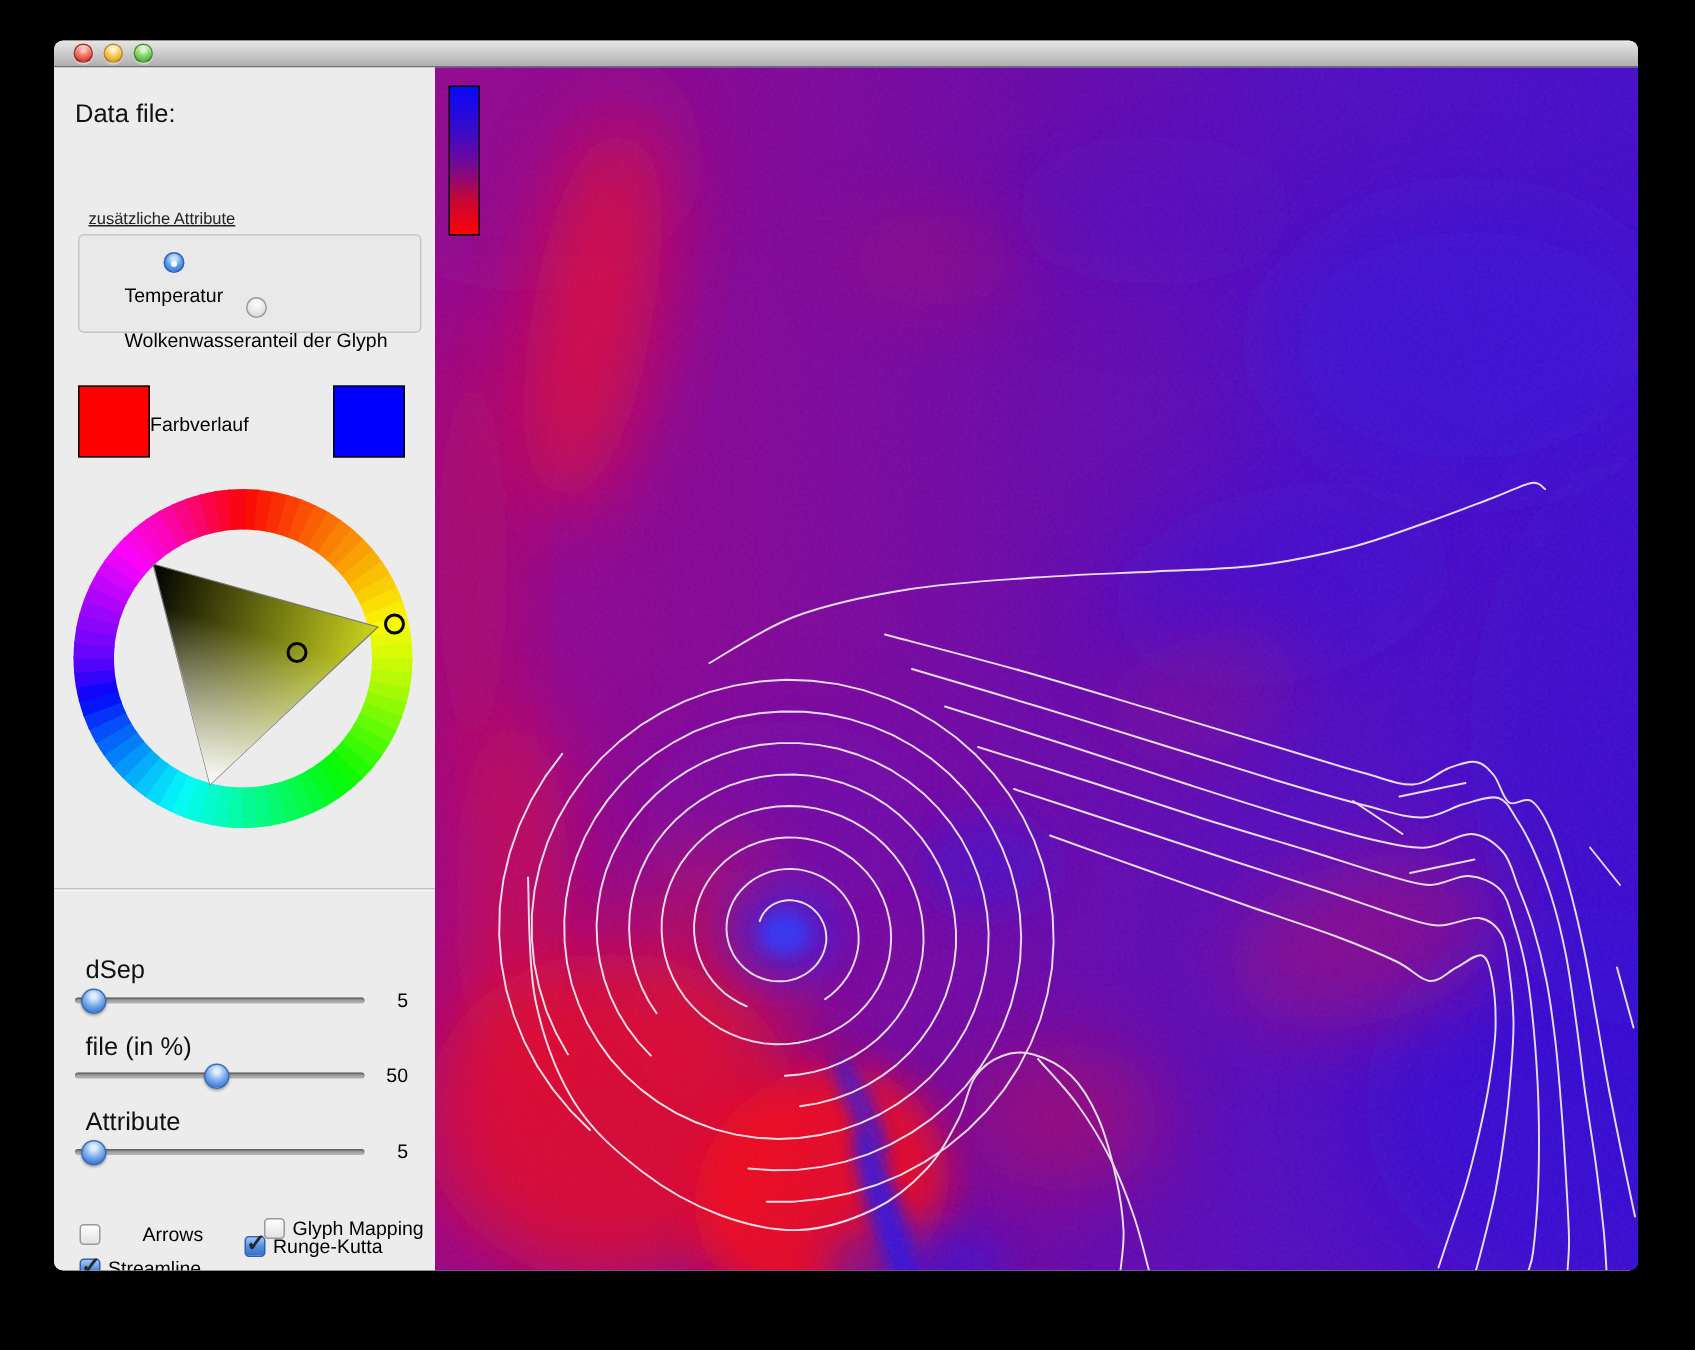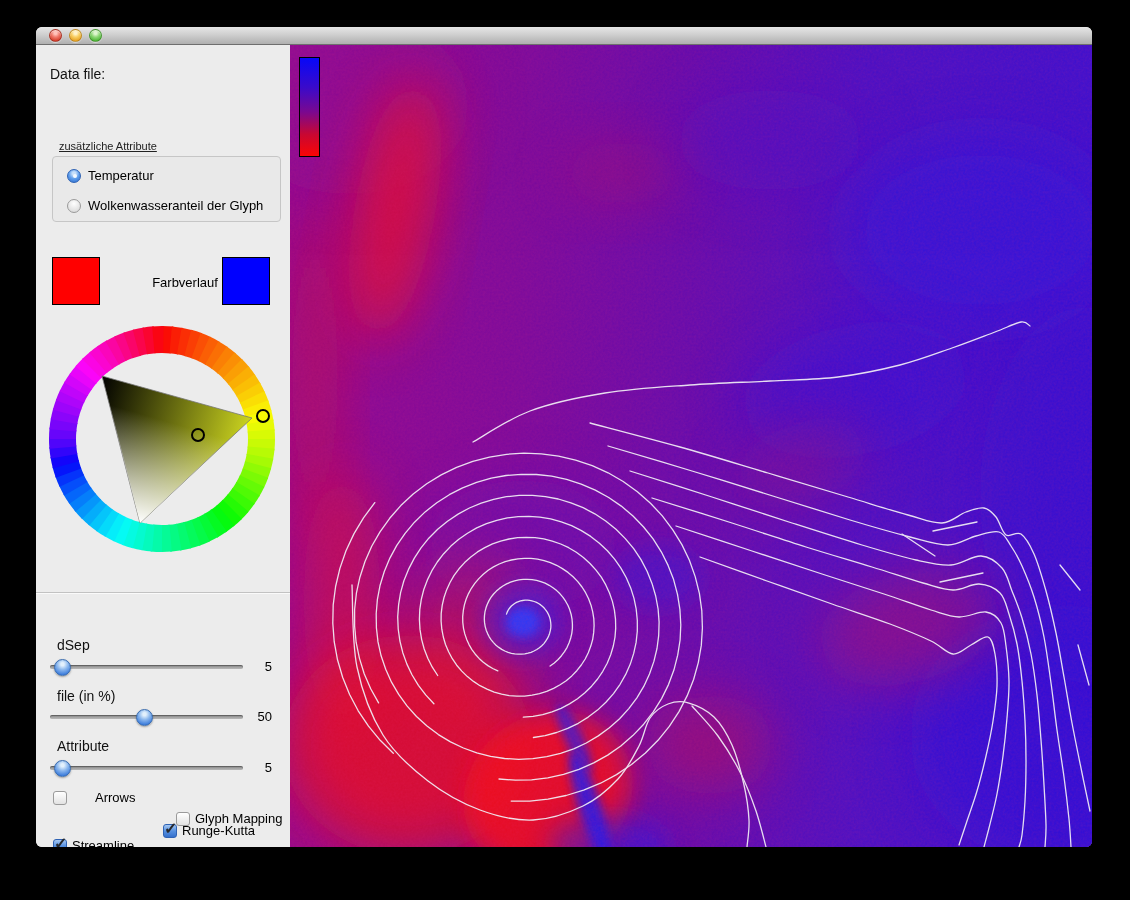--- a/index.html
+++ b/index.html
@@ -11,48 +11,48 @@
   .titlebar{position:absolute;left:0;top:0;width:100%;height:18px;box-sizing:border-box;
             background:linear-gradient(#E6E6E6,#CFCFCF 45%,#AFAFAF);
             border-bottom:1px solid #6E6E6E;}
   .lights{position:absolute;left:13px;top:2px;display:flex;gap:7px;}
   .light{width:13px;height:13px;border-radius:50%;box-shadow:inset 0 1px 1px rgba(255,255,255,.6),0 1px 1px rgba(255,255,255,.5);}
   .light.red{background:radial-gradient(circle at 50% 28%,#FFC2BA 0 14%,#F07A6C 42%,#D6402E 78%,#A82418);border:1px solid rgba(120,20,10,.55);box-sizing:border-box;}
   .light.yellow{background:radial-gradient(circle at 50% 28%,#FFF2C8 0 14%,#F8CE62 42%,#E8A426 78%,#B87E12;);background:radial-gradient(circle at 50% 28%,#FFF2C8 0 14%,#F8CE62 42%,#E8A426 78%,#B87E12);border:1px solid rgba(150,100,10,.55);box-sizing:border-box;}
   .light.green{background:radial-gradient(circle at 50% 28%,#DDF5CE 0 14%,#8FD878 42%,#4FB838 78%,#2E8C1E);border:1px solid rgba(40,110,20,.55);box-sizing:border-box;}
 
   .sidebar{position:absolute;left:0;top:18px;width:254px;height:802px;background:#ECECEC;}
-  .lbl{position:absolute;font-size:14px;color:#111;white-space:nowrap;}
+  .lbl{position:absolute;font-size:17px;color:#111;white-space:nowrap;}
   .small-lbl{position:absolute;font-size:11px;color:#222;white-space:nowrap;text-decoration:underline;}
 
   
   .popup{position:absolute;left:16px;top:42px;width:228px;height:22px;box-sizing:border-box;
          border:1px solid #7E96B4;border-radius:4px;display:flex;align-items:center;
          background:linear-gradient(#FFFFFF,#EFEFEF 45%,#D8D8D8);
          box-shadow:0 0 5px 2px rgba(100,150,235,.75);cursor:default;}
   .popup .txt{font-size:13px;padding-left:9px;flex:1;}
   .popup .stepper{width:19px;height:20px;border-left:1px solid #6E8CB4;border-radius:0 3px 3px 0;
          background:linear-gradient(#C2D8F6,#84AEE8 45%,#4E86DC);
          display:flex;flex-direction:column;align-items:center;justify-content:center;gap:2px;}
   .tri-up{width:0;height:0;border-left:3.5px solid transparent;border-right:3.5px solid transparent;border-bottom:4.5px solid #1A1A1A;}
   .tri-dn{width:0;height:0;border-left:3.5px solid transparent;border-right:3.5px solid transparent;border-top:4.5px solid #1A1A1A;}
 
   .groupbox{position:absolute;left:16px;top:111px;width:229px;height:66px;box-sizing:border-box;
             background:#E9E9E9;border:1px solid #C6C6C6;border-radius:4px;}
-  .radio-row{position:absolute;left:14px;display:flex;align-items:center;gap:7px;}
+  .radio-row{position:absolute;left:30px;display:flex;align-items:center;gap:7px;flex-direction:column;}
   .radio{width:14px;height:14px;border-radius:50%;box-sizing:border-box;border:1px solid #9A9A9A;
          background:radial-gradient(circle at 50% 30%,#FFFFFF,#DCDCDC 80%);position:relative;}
   .radio.on{border:1px solid #2E62B4;
          background:radial-gradient(circle at 50% 30%,#C8E0FA 0 16%,#62A0EC 48%,#2668CC 100%);}
   .radio.on::after{content:"";position:absolute;left:4.5px;top:4.5px;width:4px;height:4px;border-radius:50%;background:#F4FAFF;}
 
   .swatch{position:absolute;top:212px;width:48px;height:48px;box-sizing:border-box;border:1px solid #000;}
   .swatch.red{left:16px;}
   .swatch.blue{left:186px;}
-  .farb{position:absolute;left:64px;top:230px;width:122px;text-align:center;font-size:13px;margin-left:24px;}
+  .farb{position:absolute;left:64px;top:230px;width:122px;text-align:left;font-size:13px;}
 
   .wheel{position:absolute;left:10px;top:278px;}
 
   .divider{position:absolute;left:0;top:547px;width:254px;height:1px;background:#C2C2C2;border-bottom:1px solid #FAFAFA;}
 
   .slider{position:absolute;left:14px;width:193px;height:17px;}
   .track{position:absolute;left:0;top:6px;width:193px;height:4px;border-radius:2px;
          background:linear-gradient(#8A8A8A,#B8B8B8);box-shadow:inset 0 1px 1px rgba(0,0,0,.35);}
   .thumb{position:absolute;top:0;width:17px;height:17px;border-radius:50%;box-sizing:border-box;
          border:1px solid #3A6CAE;
@@ -212,21 +212,21 @@
     </div>
     <div class="slider-val" style="left:200px;top:664px;">50</div>
 
     <div class="lbl" style="left:21px;top:693px;">Attribute</div>
     <div class="slider" style="top:715px;">
       <div class="track"></div>
       <div class="thumb" style="left: calc(6% - 8px);"></div>
     </div>
     <div class="slider-val" style="left:200px;top:715px;">5</div>
 
-    <div class="check-row" style="left:17px;top:745px;gap:28px;">
+    <div class="check-row" style="left:17px;top:770px;gap:28px;">
       <span class="cb"></span>
       <span class="lbl2">Arrows</span>
     </div>
     <div class="check-row" style="left:127px;top:778px;">
       <span class="cb on"></span>
       <span class="lbl2">Runge-Kutta</span>
     </div>
     <div class="check-row" style="left:17px;top:793px;">
       <span class="cb on"></span>
       <span class="lbl2">Streamline</span>

